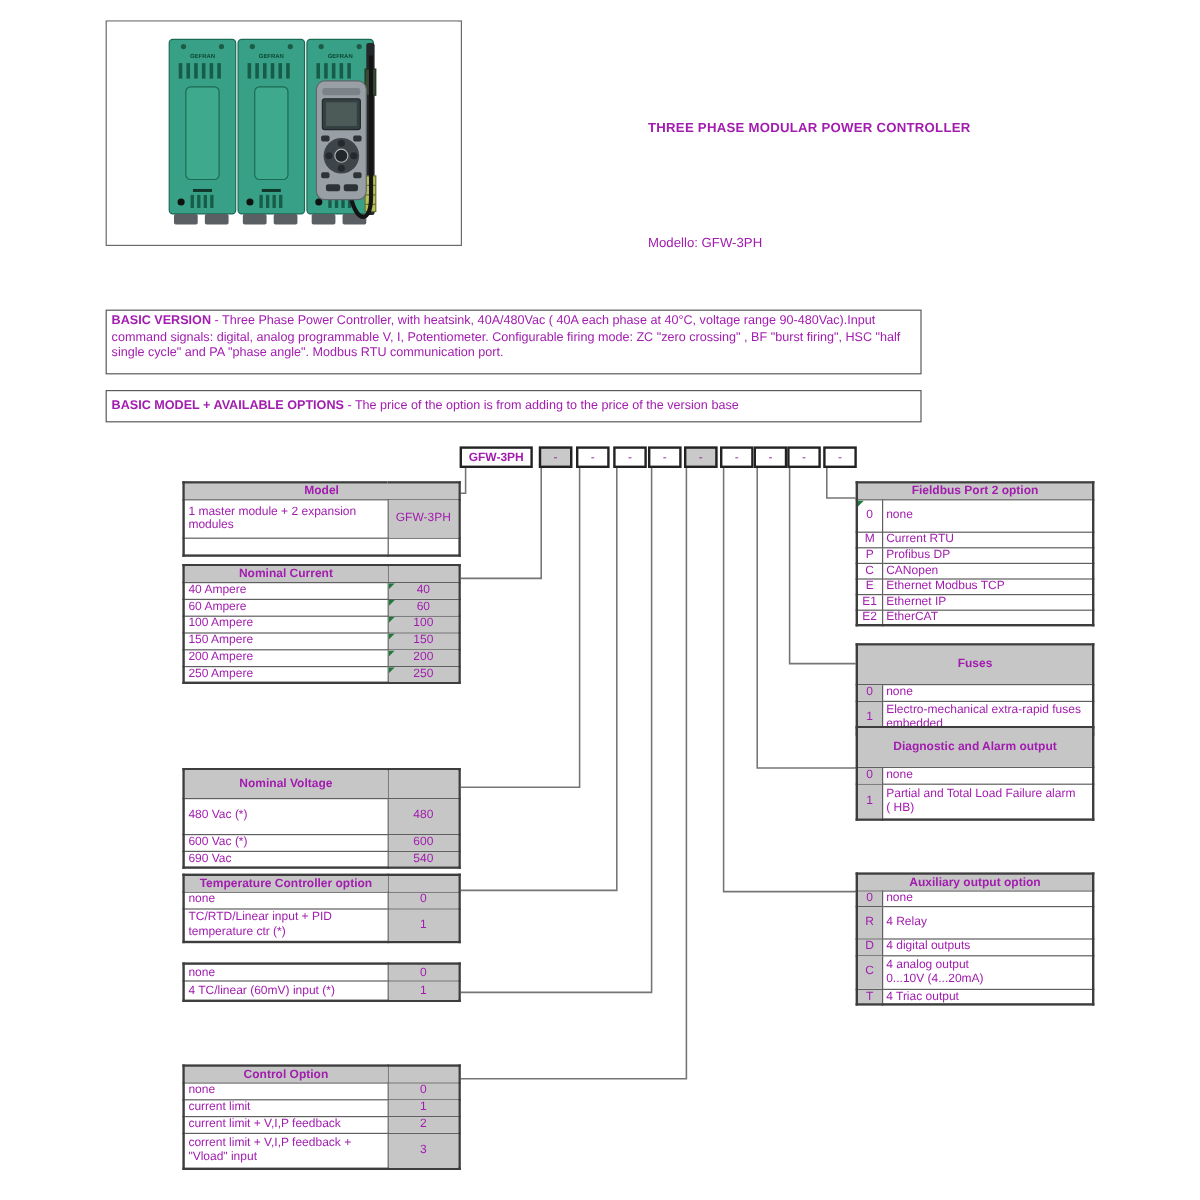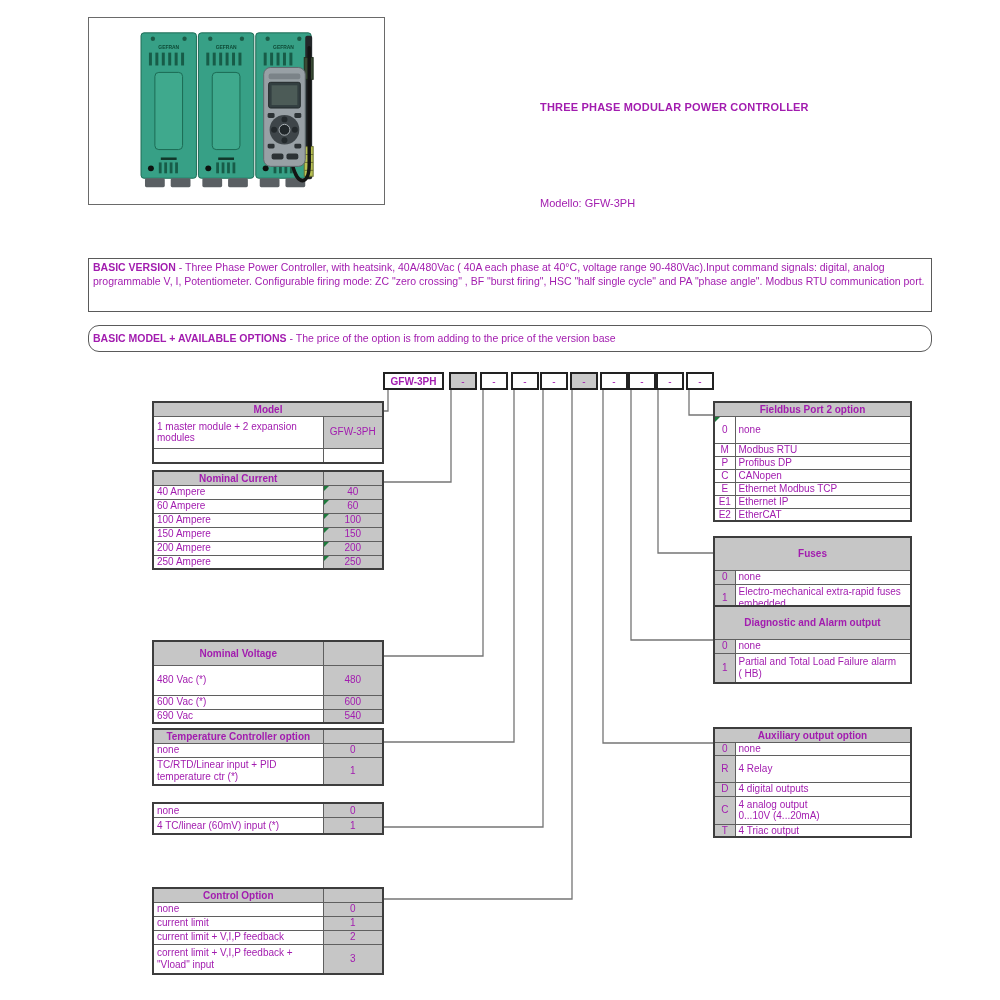--- a/index.html
+++ b/index.html
@@ -7,23 +7,23 @@
     position:relative;width:1000px;height:1000px;background:#ffffff;
     font-family:"Liberation Sans","DejaVu Sans",sans-serif;color:#a21caf;overflow:hidden;
   }
   .abs{position:absolute;}
   
   #photo-frame{left:88px;top:17px;width:295px;height:186px;border:1px solid #6a6a6a;background:#fff;}
   
   #doc-title{left:540px;top:101px;font-size:11px;font-weight:bold;letter-spacing:0.2px;}
   #model-label{left:540px;top:197px;font-size:11px;}
   
-  .text-box{left:88px;width:844px;border:1px solid #5a5a5a;font-size:10.5px;line-height:13.5px;padding:2px 4px;box-sizing:border-box;background:#fff;}
+  .text-box{left:88px;width:680px;border:1px solid #5a5a5a;font-size:10.5px;line-height:13.5px;padding:2px 4px;box-sizing:border-box;background:#fff;}
   #basic-version-box{top:258px;height:54px;}
-  #basic-model-box{top:325px;height:27px;padding-top:6px;border-radius:11px;}
+  #basic-model-box{top:325px;height:27px;padding-top:6px;}
   .bold{font-weight:bold;}
   
   .code-box{position:absolute;top:372px;height:18px;border:2px solid #222;box-sizing:border-box;
     display:flex;align-items:center;justify-content:center;font-size:10px;background:#fff;}
   .code-box.model{left:383px;width:61px;font-weight:bold;}
   .code-box.gray{background:#c9c9c9;}
   
   table.opt{position:absolute;border-collapse:collapse;table-layout:fixed;font-size:10px;line-height:11.5px;background:#fff;border:2px solid #3d3d3d;}
   table.opt td{border:1px solid #5f5f5f;padding:0 3px;vertical-align:middle;overflow:hidden;position:relative;}
   table.opt .hdr{background:#c6c6c6;font-weight:bold;text-align:center;}
@@ -326,21 +326,21 @@
     <tbody>
         <tr style="height:14px;">
           <td class="hdr" colspan="2">Fieldbus Port 2 option</td>
         </tr>
     <tr style="height:27px;">
           <td class="key"><i class="tri"></i><span>0</span></td>
           <td>none</td>
         </tr>
     <tr style="height:13px;">
           <td class="key">M</td>
-          <td>Modbus RTU</td>
+          <td>Current RTU</td>
         </tr>
     <tr style="height:13px;">
           <td class="key">P</td>
           <td>Profibus DP</td>
         </tr>
     <tr style="height:13px;">
           <td class="key">C</td>
           <td>CANopen</td>
         </tr>
     <tr style="height:13px;">

